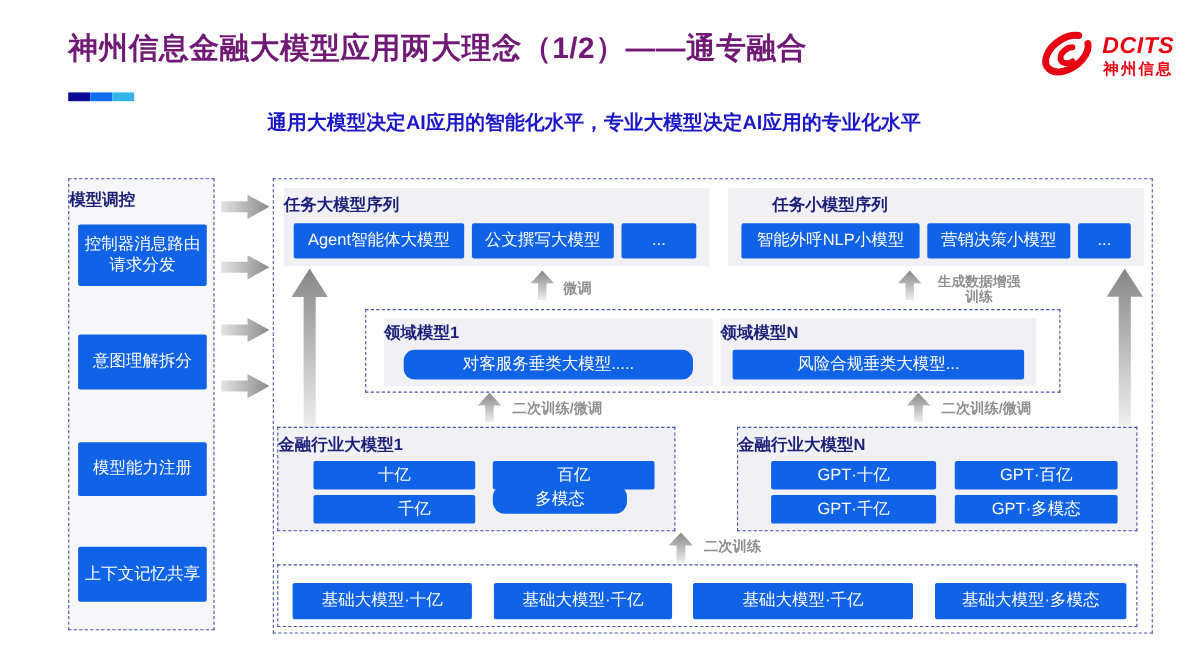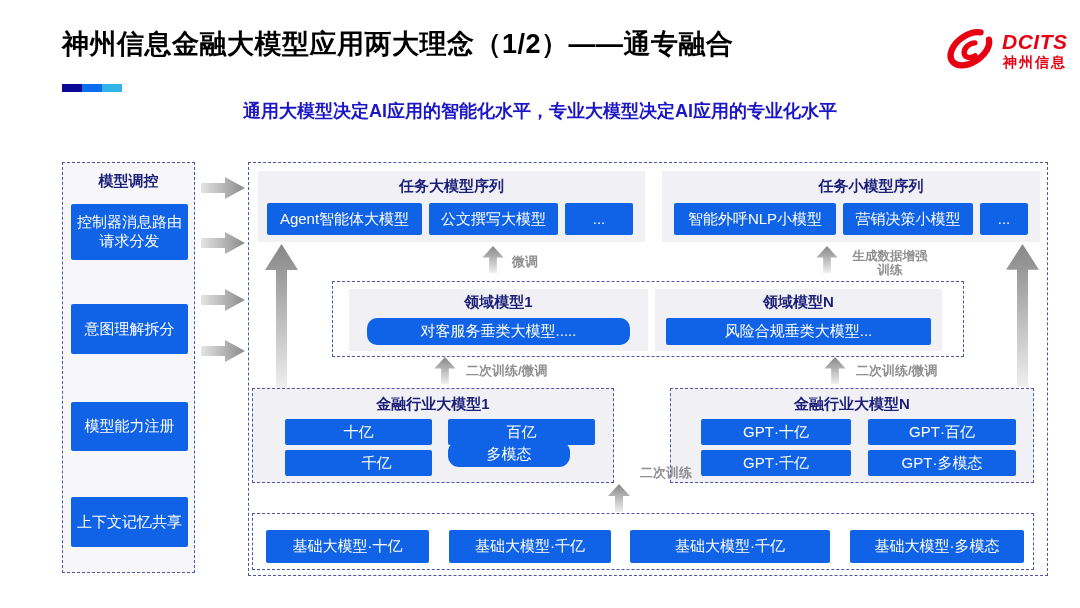--- a/index.html
+++ b/index.html
@@ -2,25 +2,25 @@
 <html><head>
 <meta charset="utf-8">
 <style>
   * { margin:0; padding:0; box-sizing:border-box; }
   html,body { width:1080px; height:608px; }
   body {
     position:relative; background:#ffffff; overflow:hidden;
     font-family:"Liberation Sans","DejaVu Sans",sans-serif;
   }
   .abs { position:absolute; }
-  .title { font-size:27px; font-weight:bold; color:#000000; letter-spacing:0.5px; }
+  .title { font-size:27px; font-weight:bold; color:#701a75; letter-spacing:0.5px; }
   .subtitle { font-size:18px; font-weight:bold; color:#1c17c6; text-align:center; }
   .dash { border:1px dashed #4a57a5; }
   .grp { background:#f1f1f5; }
-  .hdr { font-weight:bold; color:#1b1f78; font-size:15px; text-align:center; }
+  .hdr { font-weight:bold; color:#1b1f78; font-size:15px; }
   .btn {
     background:#1062e6; color:#ffffff; font-size:15px; text-align:center;
     display:flex; align-items:center; justify-content:center; border-radius:2px;
     line-height:1.25;
   }
   .lbl { color:#8f8f8f; font-weight:bold; font-size:13px; white-space:nowrap; }
   .bar-seg { position:absolute; top:0; height:8px; width:20px; }
   .logo-brand { font-size:21px; font-weight:bold; font-style:italic; color:#e60012; letter-spacing:0.5px; }
   .logo-cn { font-size:14px; color:#e60012; letter-spacing:2px; font-weight:bold; }
   svg { display:block; }
@@ -150,20 +150,20 @@
   <div class="hdr abs" style="left:0; top:6px; width:100%;">金融行业大模型N</div>
   <div class="btn abs" style="left:30px; top:30px; width:150px; height:26px;">GPT·十亿</div>
   <div class="btn abs" style="left:197px; top:30px; width:148px; height:26px;">GPT·百亿</div>
   <div class="btn abs" style="left:30px; top:61px; width:150px; height:26px;">GPT·千亿</div>
   <div class="btn abs" style="left:197px; top:61px; width:148px; height:26px;">GPT·多模态</div>
 </div>
 
 <svg class="abs" style="left:607px; top:484px;" width="24" height="28" viewBox="0 0 22 28">
     <polygon points="11,0 22,12 15,12 15,28 7,28 7,12 0,12" fill="url(#gradV)"></polygon>
   </svg>
-<div class="abs lbl" style="left:640px; top:464px;">二次训练</div>
+<div class="abs lbl" style="left:640px; top:488px;">二次训练</div>
 
 <div class="abs dash" style="left:252px; top:513px; width:782px; height:57px; background:#ffffff;">
   <div class="btn abs" style="left:13px; top:16px; width:163px; height:33px;">基础大模型·十亿</div>
   <div class="btn abs" style="left:196px; top:16px; width:162px; height:33px;">基础大模型·千亿</div>
   <div class="btn abs" style="left:377px; top:16px; width:200px; height:33px;">基础大模型·千亿</div>
   <div class="btn abs" style="left:597px; top:16px; width:174px; height:33px;">基础大模型·多模态</div>
 </div>
 
 </body></html>

